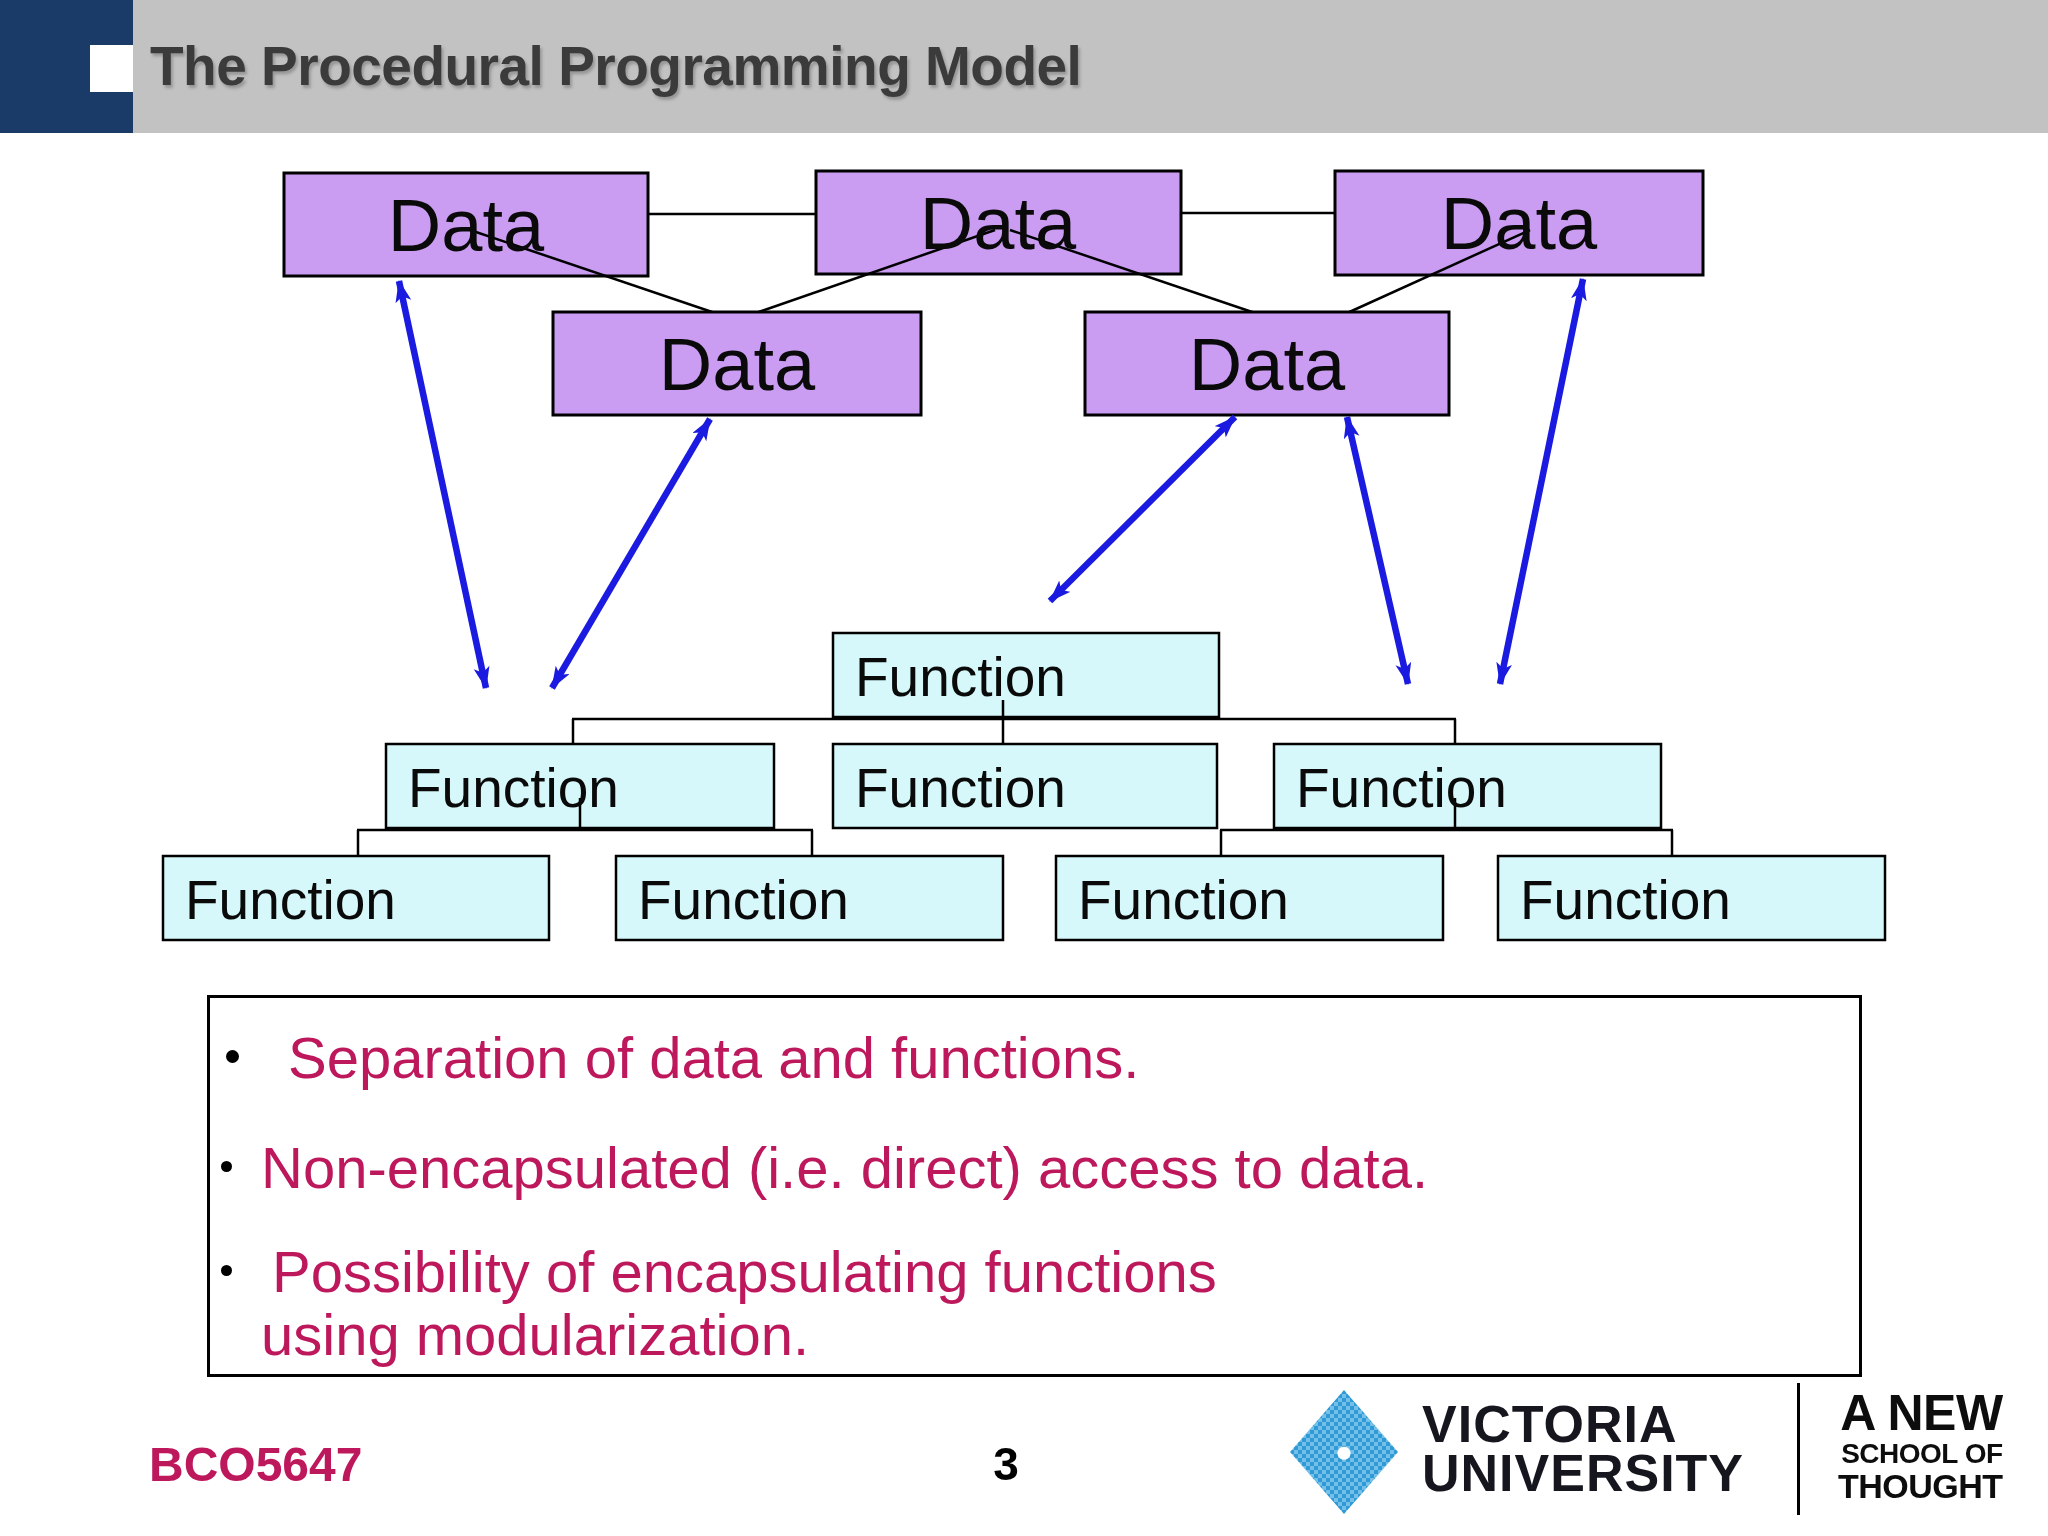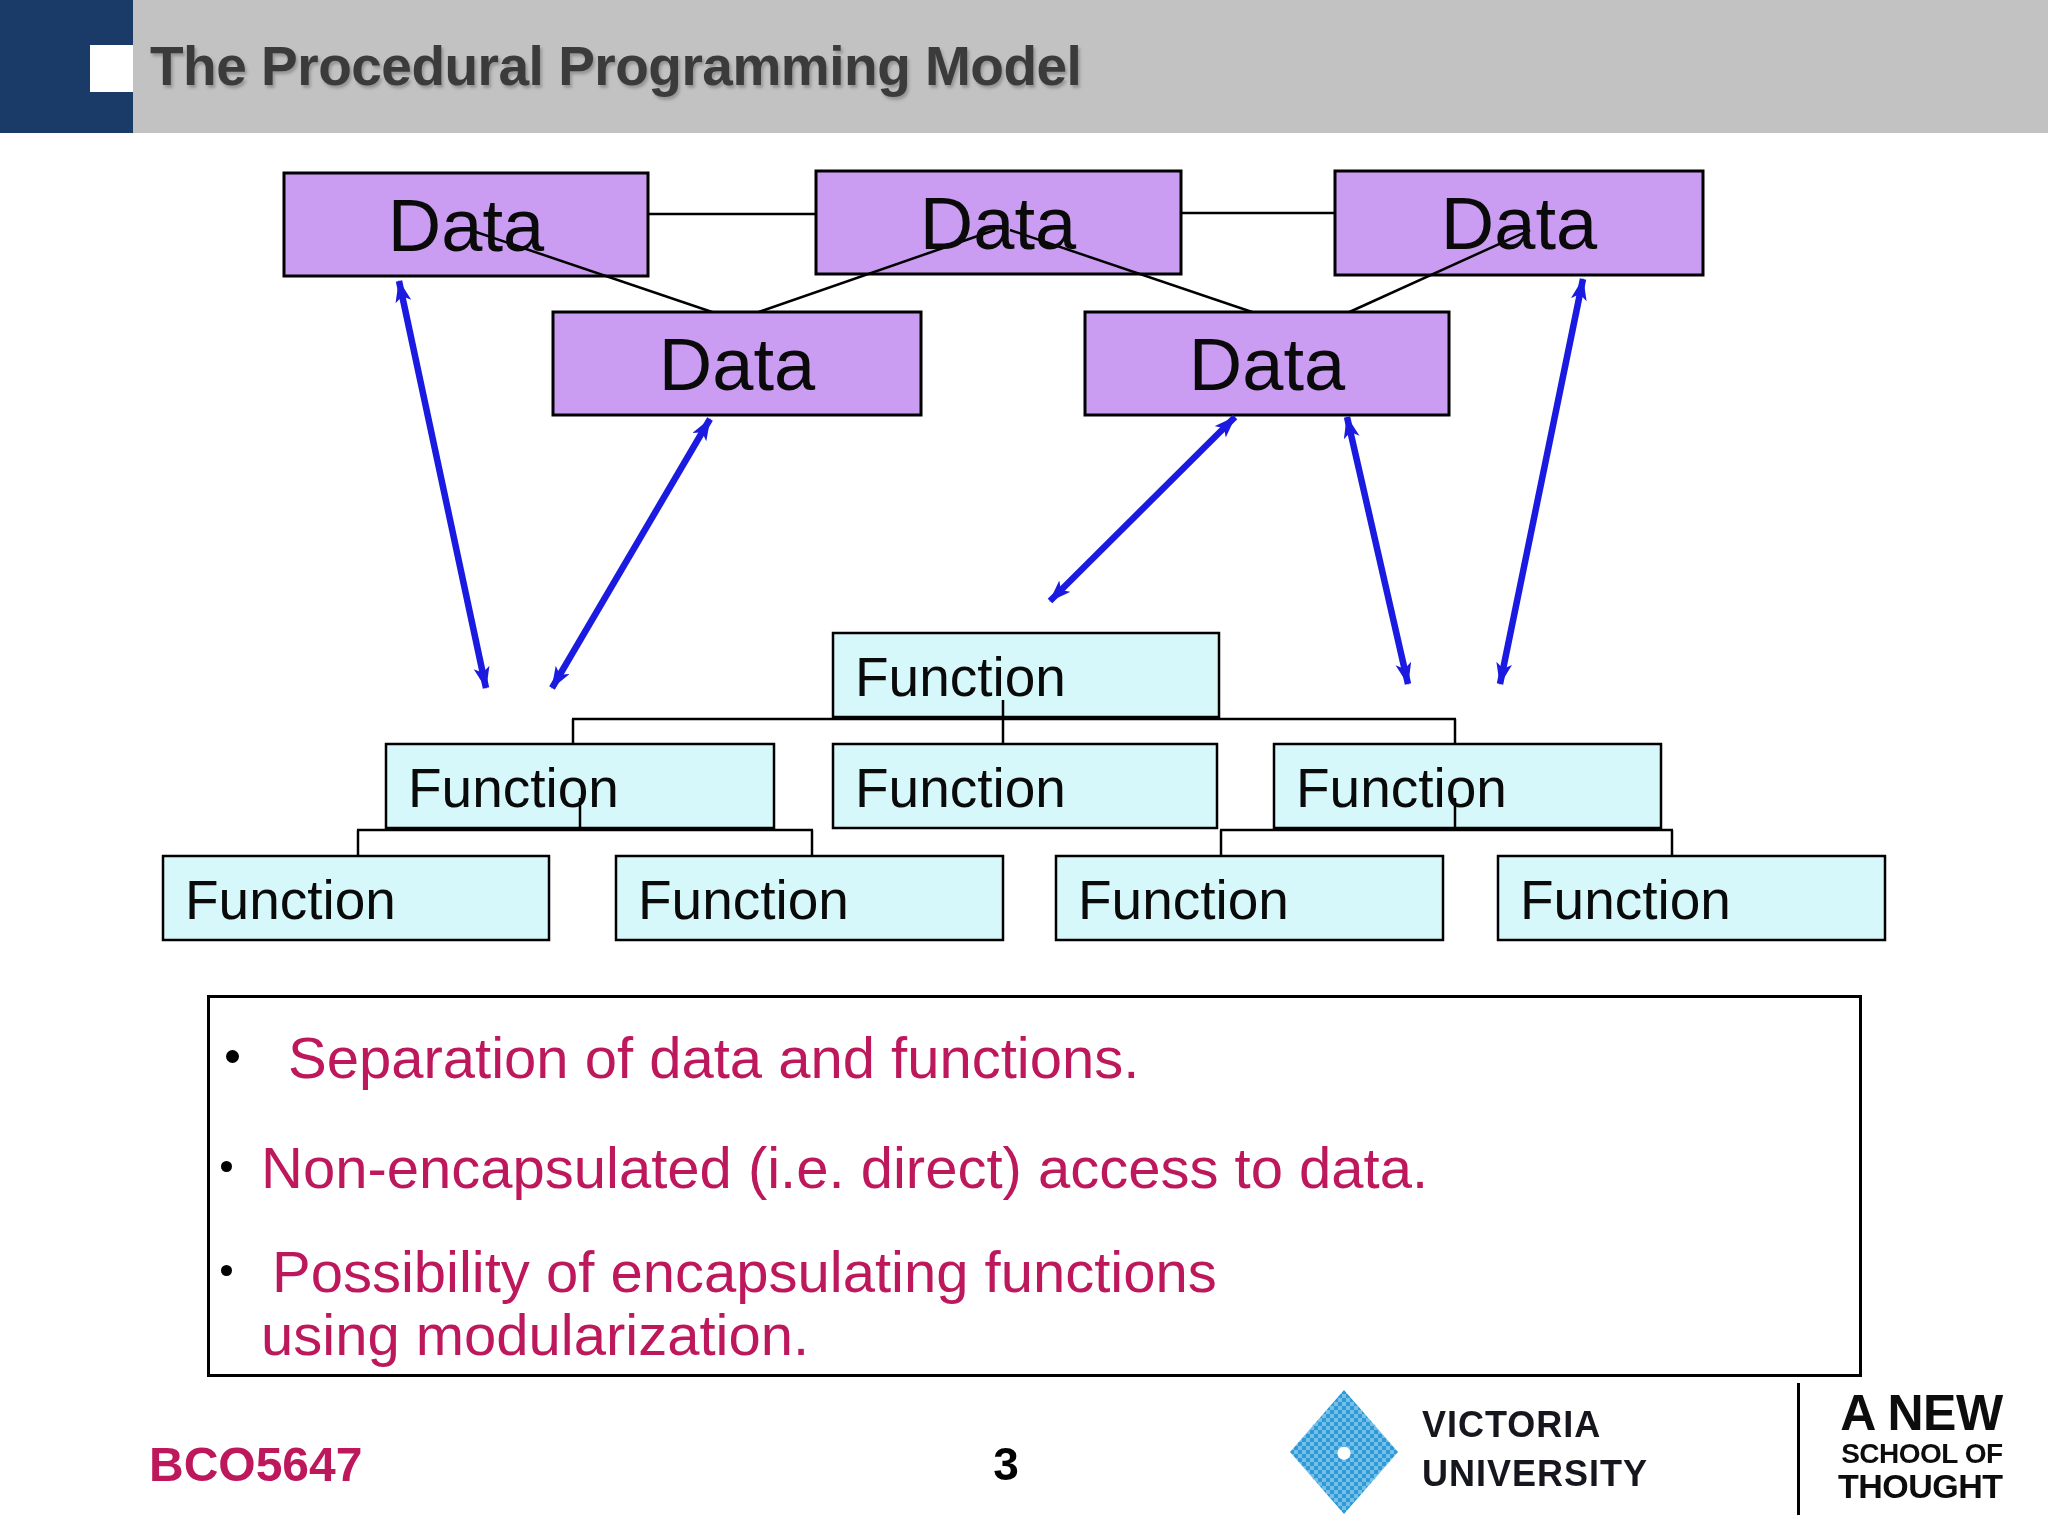--- a/index.html
+++ b/index.html
@@ -40,21 +40,21 @@
   .course-code{position:absolute;left:149px;top:1437px;font-size:48px;font-weight:bold;color:#be185d;}
   .page-number{position:absolute;left:976px;top:1437px;width:60px;text-align:center;
                font-size:46px;font-weight:bold;color:#000;}
   .vu-diamond{position:absolute;left:1290px;top:1390px;width:108px;height:124px;
               clip-path:polygon(50% 0,100% 50%,50% 100%,0 50%);
               background:
                 radial-gradient(circle at 50% 51%, #ffffff 0 6px, rgba(255,255,255,0) 7px),
                 repeating-conic-gradient(#2f9ad5 0% 25%, #74c0e8 25% 50%);
               background-size:100% 100%, 8px 8px;}
   .vu-name{position:absolute;left:1422px;top:1400px;font-weight:800;color:#16161e;
-           font-size:36px;line-height:49px;letter-spacing:1px;white-space:nowrap;}
+           font-size:52px;line-height:49px;letter-spacing:1px;white-space:nowrap;}
   .footer-sep{position:absolute;left:1797px;top:1383px;width:3px;height:132px;background:#000;}
   .tagline{position:absolute;left:1838px;top:1387px;color:#0d0d0d;font-weight:800;letter-spacing:-0.5px;text-align:right;}
   .tagline .t1{font-size:50px;line-height:52px;}
   .tagline .t2{font-size:28px;line-height:29px;}
   .tagline .t3{font-size:34px;line-height:36px;}
 </style>
 </head>
 <body>
 
 <div class="titlebar">

